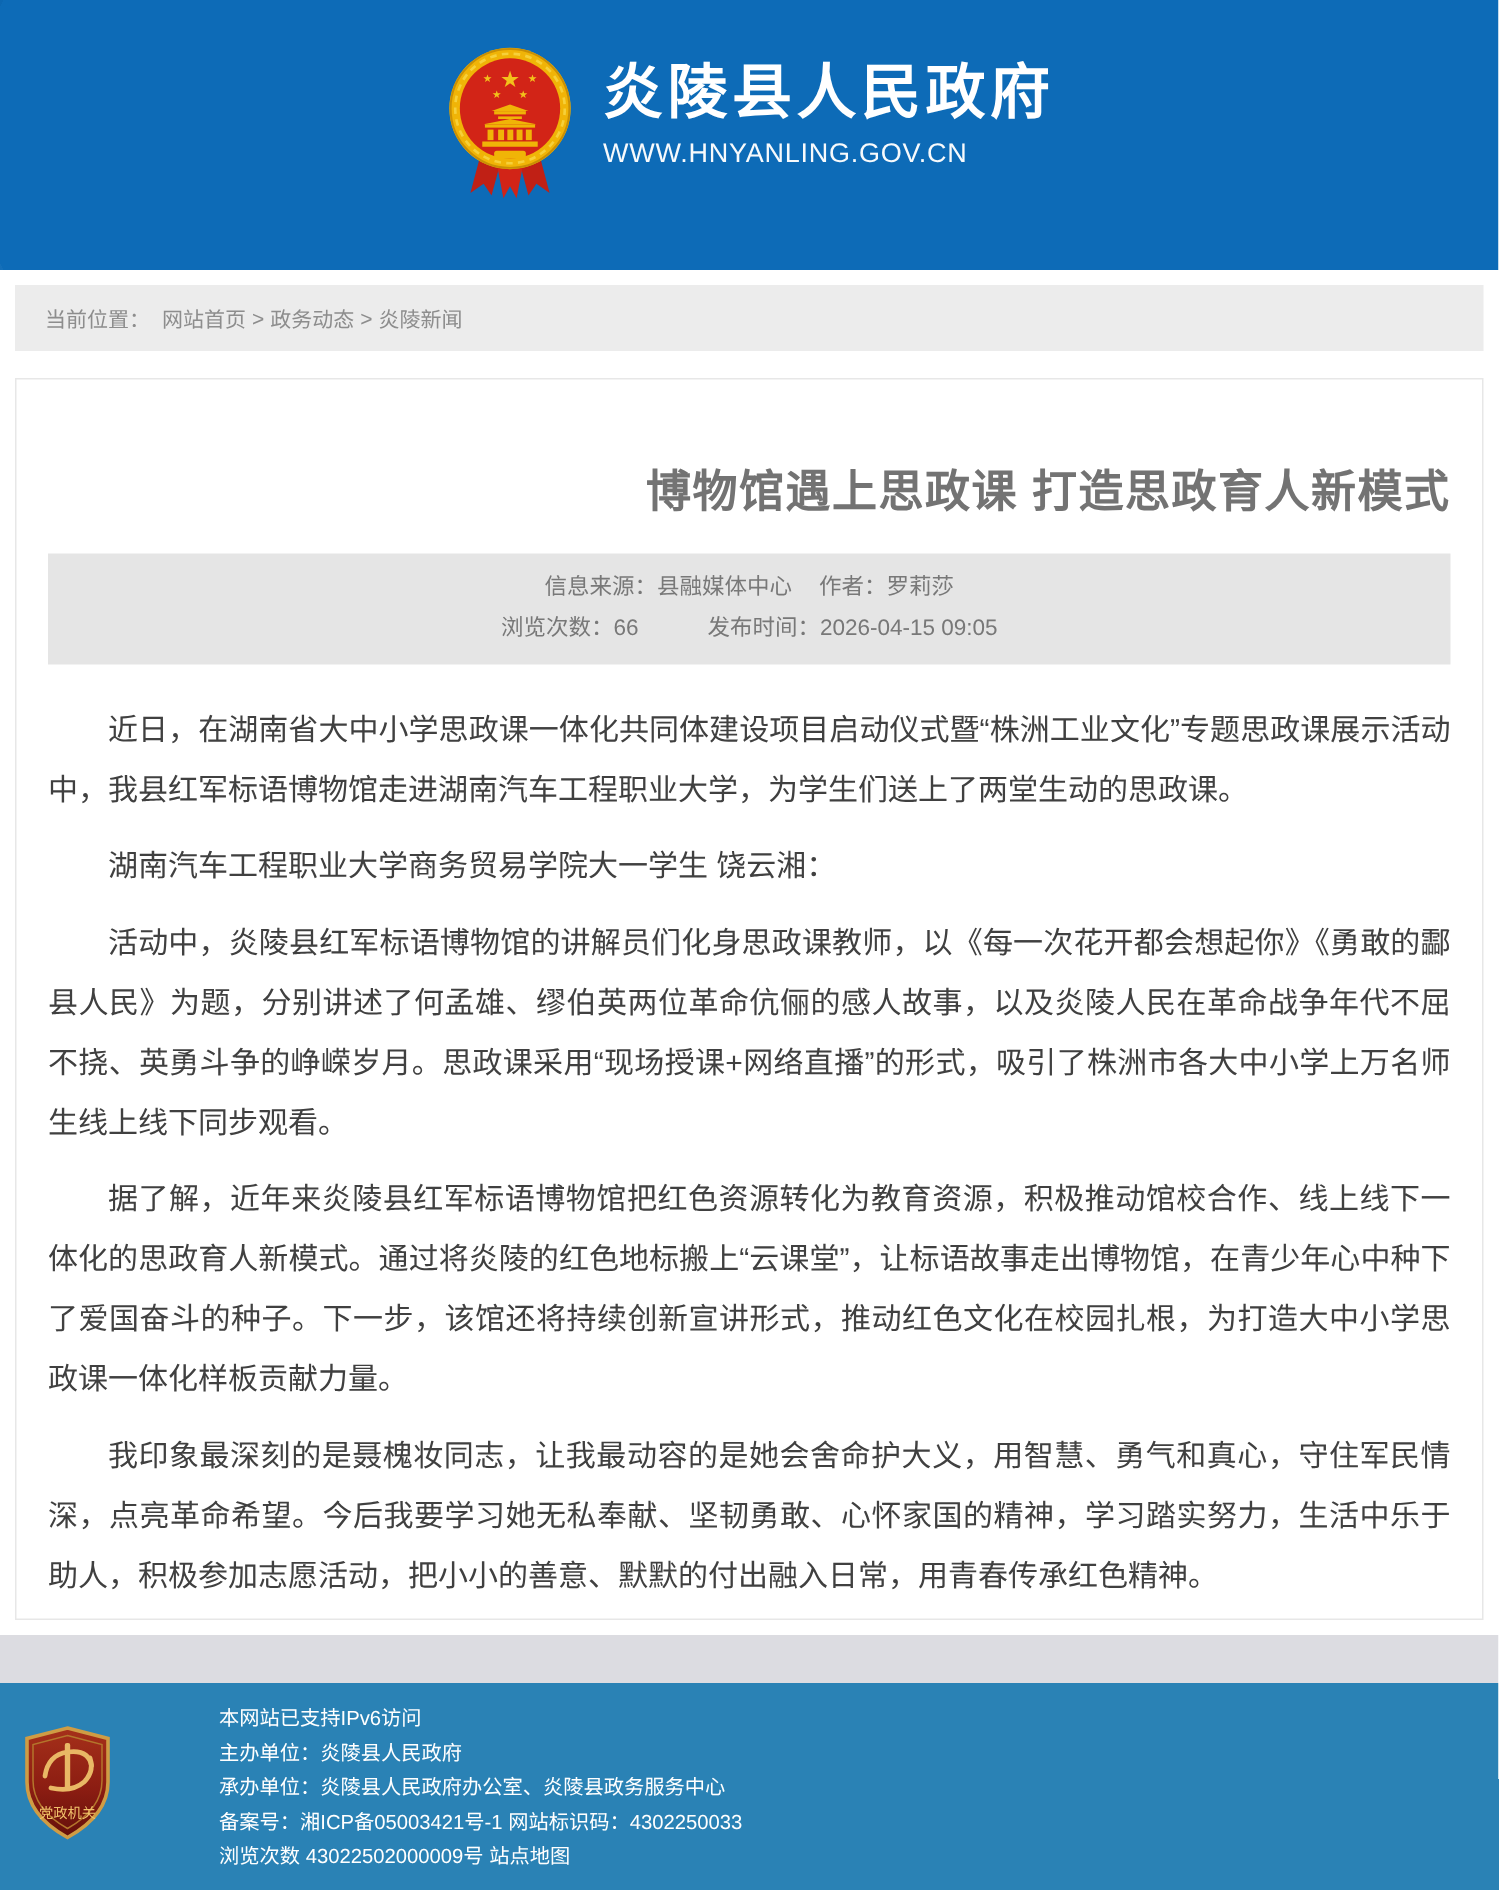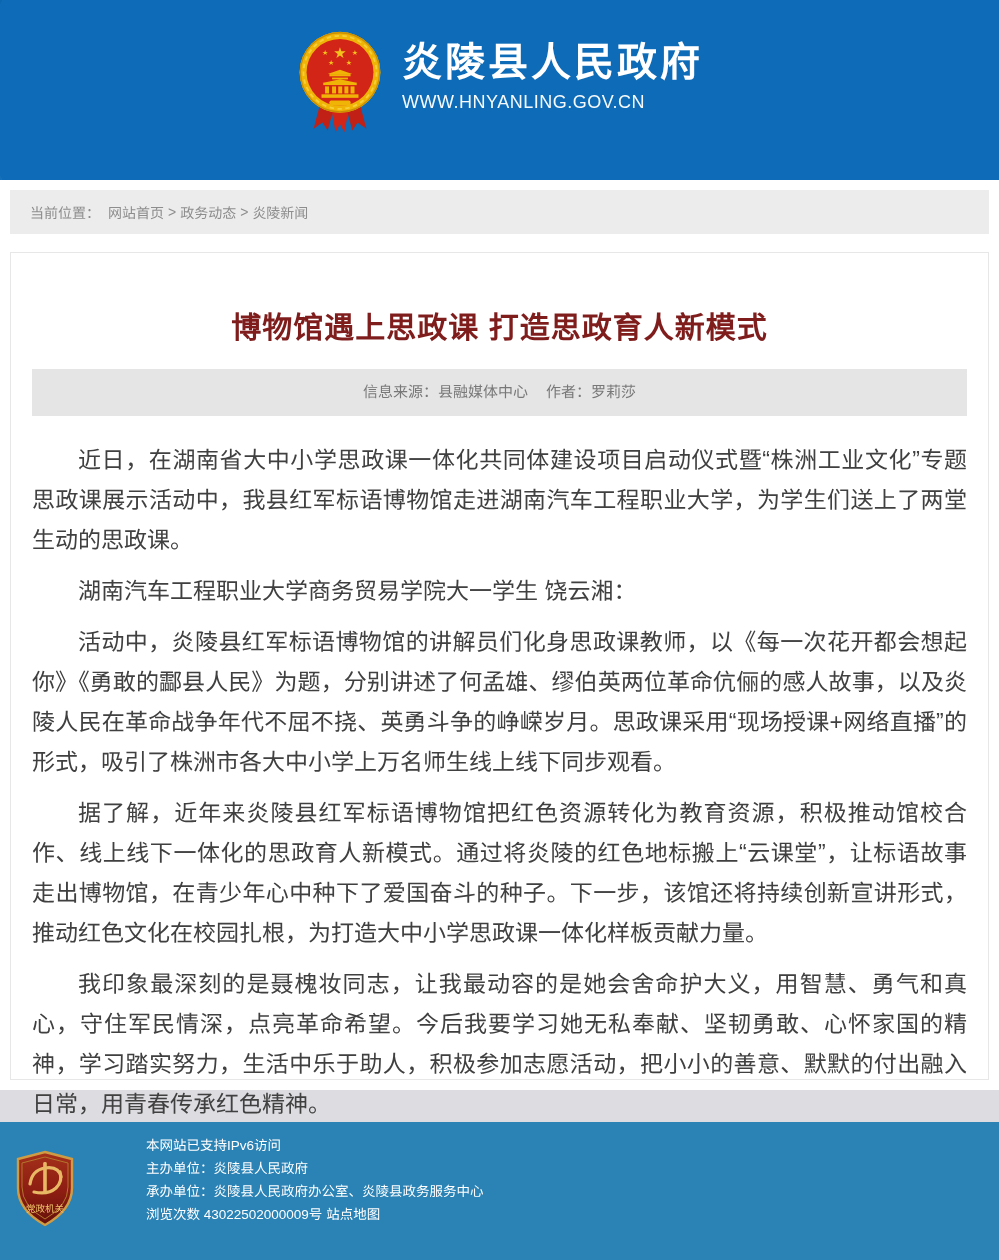--- a/index.html
+++ b/index.html
@@ -70,22 +70,22 @@
   
   .article-card {
     margin: 18px 10px 0;
     height: 828px;
     background: #ffffff;
     border: 1px solid #e7e7e7;
     padding: 0 21px;
   }
   .article-title {
     margin-top: 50px;
-    text-align: center;
-    color: #7f1d1d;
+    text-align: right;
+    color: #737373;
     font-size: 30px;
     font-weight: bold;
     letter-spacing: 1px;
   }
   .meta-box {
     margin-top: 22px;
     background: #e5e5e5;
     padding: 9px 0 11px;
     font-size: 15px;
     color: #787878;
@@ -94,21 +94,21 @@
     display: flex;
     justify-content: center;
     line-height: 27px;
     white-space: pre;
   }
   .meta-gap-sm { width: 18px; }
   .meta-gap-lg { width: 46px; }
 
   .article-body {
     margin-top: 24px;
-    font-size: 23px;
+    font-size: 20px;
     color: #404040;
     line-height: 40px;
   }
   .article-body p {
     text-indent: 2em;
     text-align: justify;
     margin-bottom: 11px;
   }
 
   
@@ -188,20 +188,23 @@
   <span class="crumb-link">炎陵新闻</span>
 </nav>
 
 <main class="article-card">
   <h1 class="article-title">博物馆遇上思政课 打造思政育人新模式</h1>
 
   <div class="meta-box">
     <div class="meta-row">
       <span>信息来源：</span><span>县融媒体中心</span><span class="meta-gap-sm"></span><span>作者：</span><span>罗莉莎</span>
     </div>
+    <div class="meta-row">
+      <span>浏览次数：</span><span>66</span><span class="meta-gap-lg"></span><span>发布时间：</span><span>2026-04-15 09:05</span>
+    </div>
   </div>
 
   <article class="article-body">
     <p>近日，在湖南省大中小学思政课一体化共同体建设项目启动仪式暨“株洲工业文化”专题思政课展示活动中，我县红军标语博物馆走进湖南汽车工程职业大学，为学生们送上了两堂生动的思政课。</p>
     <p>湖南汽车工程职业大学商务贸易学院大一学生 饶云湘：</p>
     <p>活动中，炎陵县红军标语博物馆的讲解员们化身思政课教师，以《每一次花开都会想起你》《勇敢的酃县人民》为题，分别讲述了何孟雄、缪伯英两位革命伉俪的感人故事，以及炎陵人民在革命战争年代不屈不挠、英勇斗争的峥嵘岁月。思政课采用“现场授课+网络直播”的形式，吸引了株洲市各大中小学上万名师生线上线下同步观看。</p>
     <p>据了解，近年来炎陵县红军标语博物馆把红色资源转化为教育资源，积极推动馆校合作、线上线下一体化的思政育人新模式。通过将炎陵的红色地标搬上“云课堂”，让标语故事走出博物馆，在青少年心中种下了爱国奋斗的种子。下一步，该馆还将持续创新宣讲形式，推动红色文化在校园扎根，为打造大中小学思政课一体化样板贡献力量。</p>
     <p>我印象最深刻的是聂槐妆同志，让我最动容的是她会舍命护大义，用智慧、勇气和真心，守住军民情深，点亮革命希望。今后我要学习她无私奉献、坚韧勇敢、心怀家国的精神，学习踏实努力，生活中乐于助人，积极参加志愿活动，把小小的善意、默默的付出融入日常，用青春传承红色精神。</p>
   </article>
 </main>
@@ -222,15 +225,16 @@
 
     <rect x="29.2" y="12" width="3.6" height="32" rx="1.4" fill="#e9b865"></rect>
     <path d="M16 34 Q18 20 31 18 Q45 16 47 27" fill="none" stroke="#e9b865" stroke-width="3.2" stroke-linecap="round"></path>
     <path d="M46 22 Q49 31 42 38 Q34 45 20 42" fill="none" stroke="#e9b865" stroke-width="3.2" stroke-linecap="round"></path>
     <text x="31" y="62" text-anchor="middle" font-size="9.5" fill="#f0c06a">党政机关</text>
   </svg>
   <div class="footer-lines">
     <div class="footer-line">本网站已支持IPv6访问</div>
     <div class="footer-line">主办单位：炎陵县人民政府</div>
     <div class="footer-line">承办单位：炎陵县人民政府办公室、炎陵县政务服务中心</div>
+    <div class="footer-line footer-link">备案号：湘ICP备05003421号-1 网站标识码：4302250033</div>
     <div class="footer-line"><span class="footer-link">浏览次数 43022502000009号</span><span> </span><span class="footer-link">站点地图</span></div>
   </div>
 </footer>
 
 </body></html>

